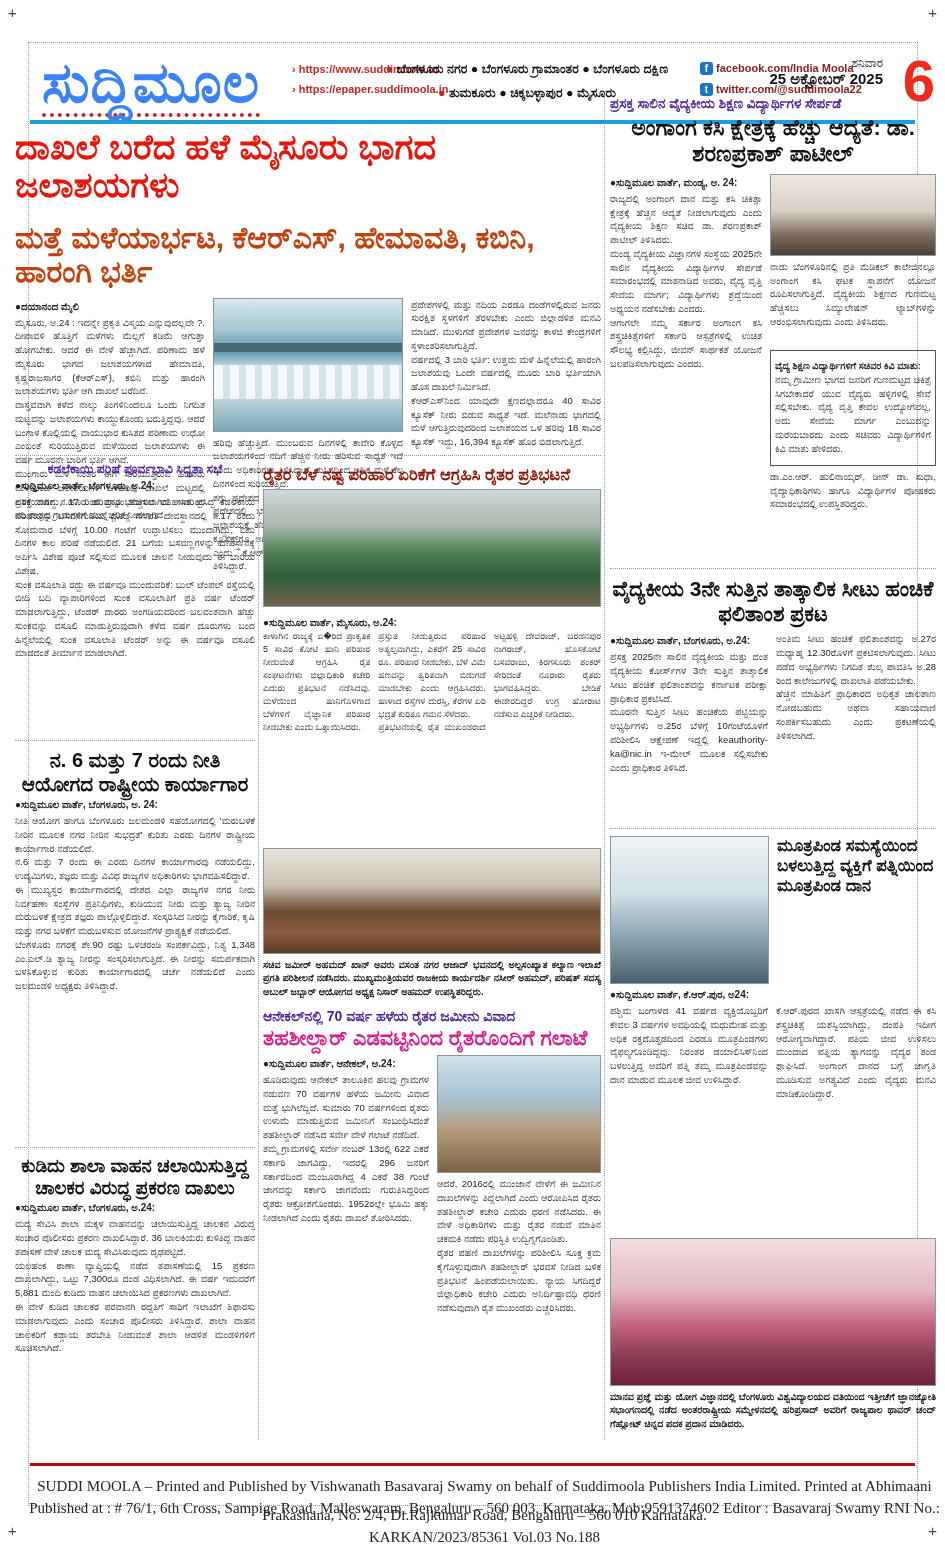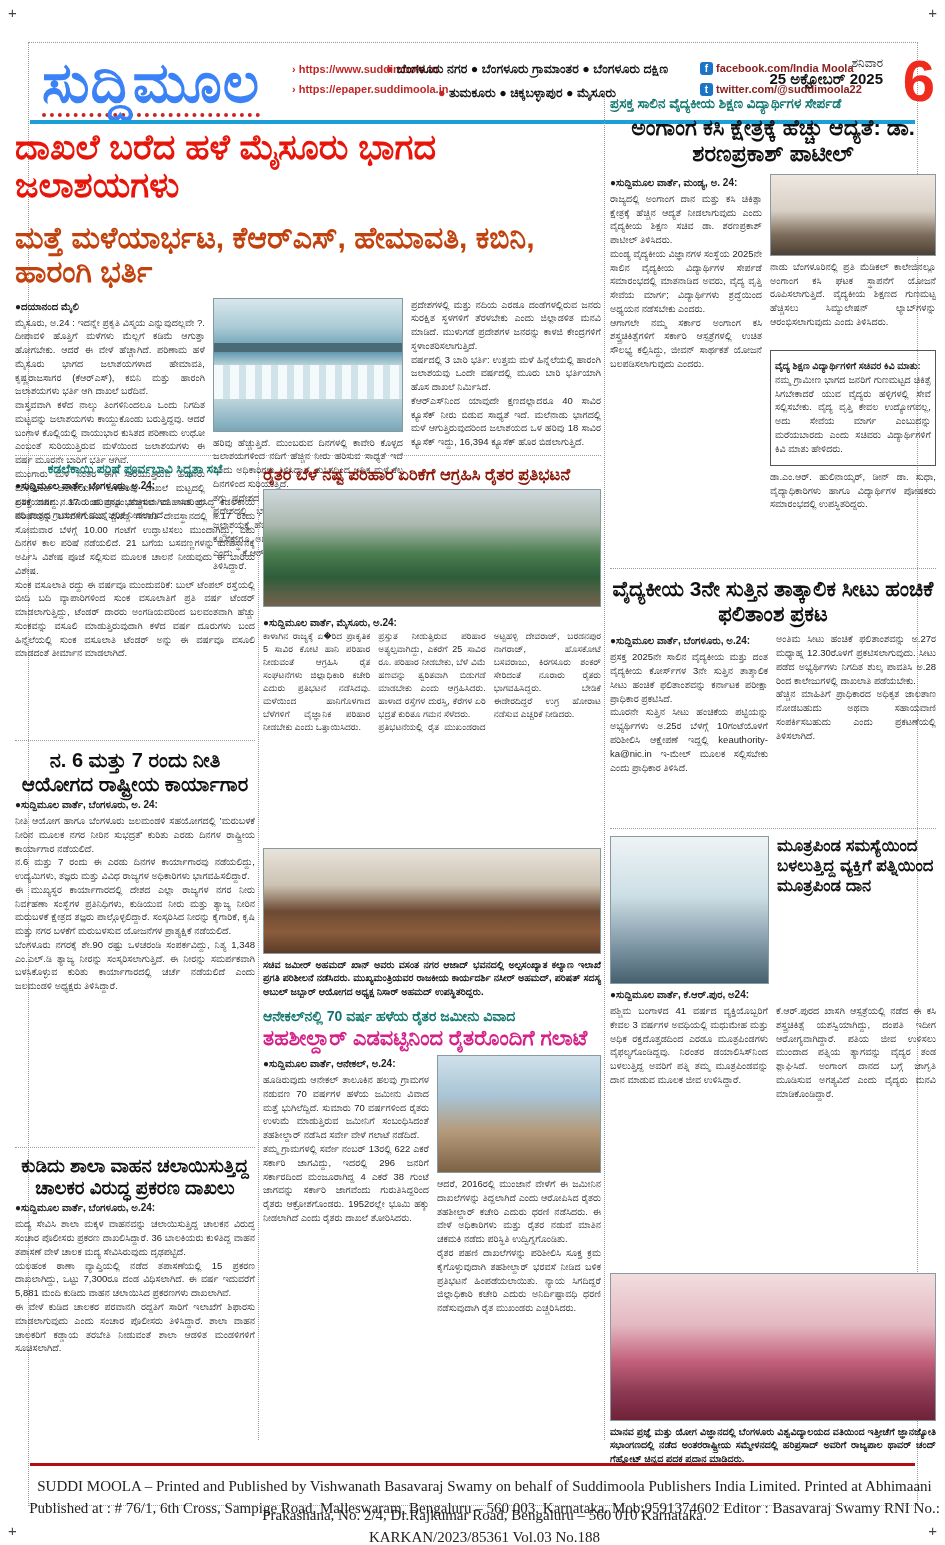--- a/index.html
+++ b/index.html
@@ -21,21 +21,21 @@
   .datebox .day{font-size:12px;color:#222;}
   .datebox .dt{font-size:15px;font-weight:bold;color:#111;}
   .pagenum{font-size:58px;font-weight:bold;color:#ee2b1c;line-height:1;}
   .bluerule{background:#1c9ed6;height:4px;}
   
   .h-red{color:#e8150a;font-weight:bold;font-size:35px;line-height:1.08;}
   .h-blue{color:#c2410c;font-weight:bold;font-size:30px;line-height:1.15;margin-top:17px;}
   .h-blk{color:#111;font-weight:bold;text-align:center;line-height:1.2;}
   .h-maroon{color:#8a1507;font-weight:bold;font-size:16.5px;line-height:1.2;}
   .h-pink{color:#d6218b;font-weight:bold;font-size:21px;line-height:1.2;}
-  .kicker{font-weight:bold;font-size:12.5px;color:#0f766e;}
+  .kicker{font-weight:bold;font-size:12.5px;color:#4c1d95;}
   .byline{font-weight:bold;font-size:10px;color:#222;margin:3px 0;}
   .body-txt{font-size:9.5px;line-height:1.45;text-align:justify;color:#222;white-space:pre-line;overflow:hidden;}
   .caption{font-size:9.5px;font-weight:bold;line-height:1.4;color:#111;text-align:justify;}
   .hr-dot{border-top:1px dotted #999;}
   .v-dot{border-left:1px dotted #999;}
   .cols{display:flex;gap:8px;}
   .photo{position:relative;overflow:hidden;border:1px solid #8899a0;}
   .quote-box{border:1px solid #555;padding:4px;margin:4px 0;}
   .quote-box .qt{font-weight:bold;font-size:9.5px;}
   
@@ -221,21 +221,21 @@
         <div class="h-blk" style="font-size:16.5px;text-align:left;">ಮೂತ್ರಪಿಂಡ ಸಮಸ್ಯೆಯಿಂದ ಬಳಲುತ್ತಿದ್ದ ವ್ಯಕ್ತಿಗೆ ಪತ್ನಿಯಿಂದ ಮೂತ್ರಪಿಂಡ ದಾನ</div>
       </div>
     </div>
     <div class="byline" style="margin-top:5px;">●ಸುದ್ದಿಮೂಲ ವಾರ್ತೆ, ಕೆ.ಆರ್.ಪುರ, ಅ24:</div>
     <div class="cols">
       <div class="body-txt" style="width:158px;height:215px;">ಪಶ್ಚಿಮ ಬಂಗಾಳದ 41 ವರ್ಷದ ವ್ಯಕ್ತಿಯೊಬ್ಬರಿಗೆ ಕೇವಲ 3 ವರ್ಷಗಳ ಅವಧಿಯಲ್ಲಿ ಮಧುಮೇಹ ಮತ್ತು ಅಧಿಕ ರಕ್ತದೊತ್ತಡದಿಂದ ಎರಡೂ ಮೂತ್ರಪಿಂಡಗಳು ವೈಫಲ್ಯಗೊಂಡಿದ್ದವು. ನಿರಂತರ ಡಯಾಲಿಸಿಸ್‌ನಿಂದ ಬಳಲುತ್ತಿದ್ದ ಅವರಿಗೆ ಪತ್ನಿ ತಮ್ಮ ಮೂತ್ರಪಿಂಡವನ್ನು ದಾನ ಮಾಡುವ ಮೂಲಕ ಜೀವ ಉಳಿಸಿದ್ದಾರೆ.</div>
       <div class="body-txt" style="width:160px;height:215px;">ಕೆ.ಆರ್.ಪುರದ ಖಾಸಗಿ ಆಸ್ಪತ್ರೆಯಲ್ಲಿ ನಡೆದ ಈ ಕಸಿ ಶಸ್ತ್ರಚಿಕಿತ್ಸೆ ಯಶಸ್ವಿಯಾಗಿದ್ದು, ದಂಪತಿ ಇದೀಗ ಆರೋಗ್ಯವಾಗಿದ್ದಾರೆ. ಪತಿಯ ಜೀವ ಉಳಿಸಲು ಮುಂದಾದ ಪತ್ನಿಯ ತ್ಯಾಗವನ್ನು ವೈದ್ಯರ ತಂಡ ಶ್ಲಾಘಿಸಿದೆ. ಅಂಗಾಂಗ ದಾನದ ಬಗ್ಗೆ ಜಾಗೃತಿ ಮೂಡಿಸುವ ಅಗತ್ಯವಿದೆ ಎಂದು ವೈದ್ಯರು ಮನವಿ ಮಾಡಿಕೊಂಡಿದ್ದಾರೆ.</div>
     </div>
   </div>
 
-  <div class="abs" style="left:610px;top:1238px;width:326px;margin-top:35px;">
+  <div class="abs" style="left:610px;top:1238px;width:326px;">
     <div class="photo ph-stage" style="width:324px;height:146px;"></div>
     <div class="caption" style="margin-top:4px;">ಮಾನವ ಪ್ರಜ್ಞೆ ಮತ್ತು ಯೋಗ ವಿಜ್ಞಾನದಲ್ಲಿ ಬೆಂಗಳೂರು ವಿಶ್ವವಿದ್ಯಾಲಯದ ವತಿಯಿಂದ ಇತ್ತೀಚೆಗೆ ಜ್ಞಾನಜ್ಯೋತಿ ಸಭಾಂಗಣದಲ್ಲಿ ನಡೆದ ಅಂತರರಾಷ್ಟ್ರೀಯ ಸಮ್ಮೇಳನದಲ್ಲಿ ಹರಿಪ್ರಸಾದ್ ಅವರಿಗೆ ರಾಜ್ಯಪಾಲ ಥಾವರ್ ಚಂದ್ ಗೆಹ್ಲೋಟ್ ಚಿನ್ನದ ಪದಕ ಪ್ರದಾನ ಮಾಡಿದರು.</div>
   </div>
 
   <div class="abs redrule" style="left:30px;top:1463px;width:885px;"></div>
   <div class="abs footer" style="left:0px;top:1472px;">SUDDI  MOOLA – Printed and Published by Vishwanath Basavaraj Swamy on behalf of Suddimoola Publishers India Limited. Printed at Abhimaani Prakashana, No. 2/4, Dr.Rajkumar Road, Bengaluru – 560 010 Karnataka.</div>
   <div class="abs footer" style="left:0px;top:1494px;">Published at : # 76/1, 6th Cross, Sampige Road, Malleswaram, Bengaluru – 560 003. Karnataka. Mob:9591374602   Editor : Basavaraj Swamy  RNI No.: KARKAN/2023/85361 Vol.03  No.188</div>
 </div>
 
 </body></html>

